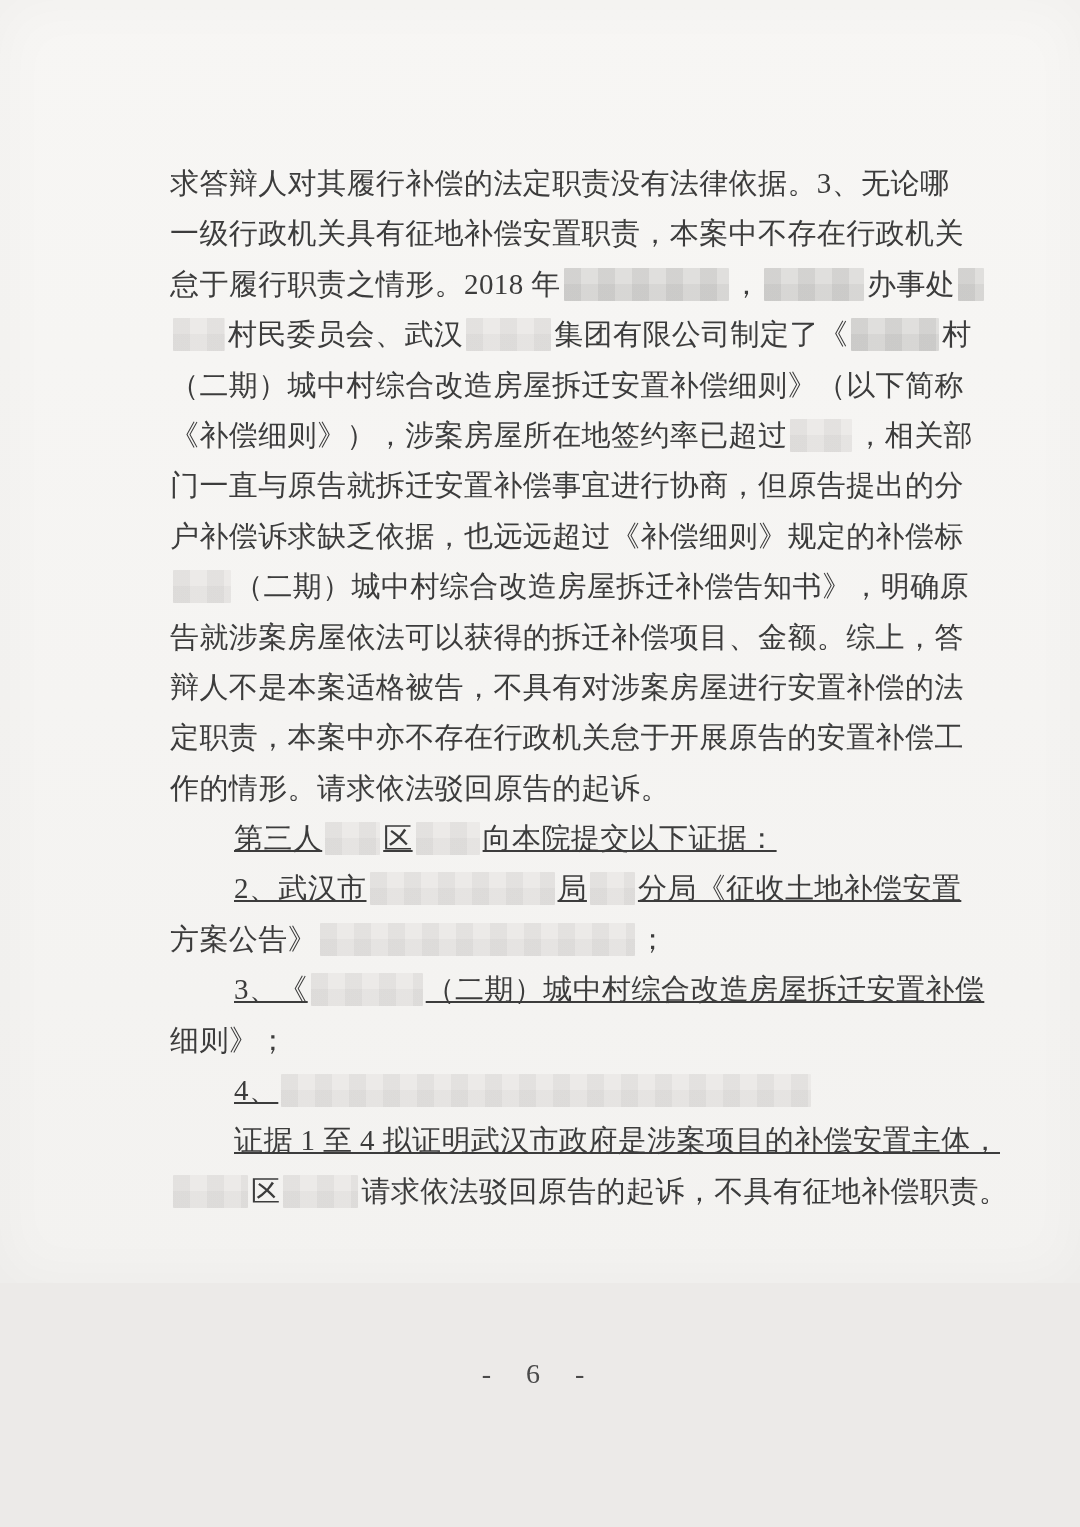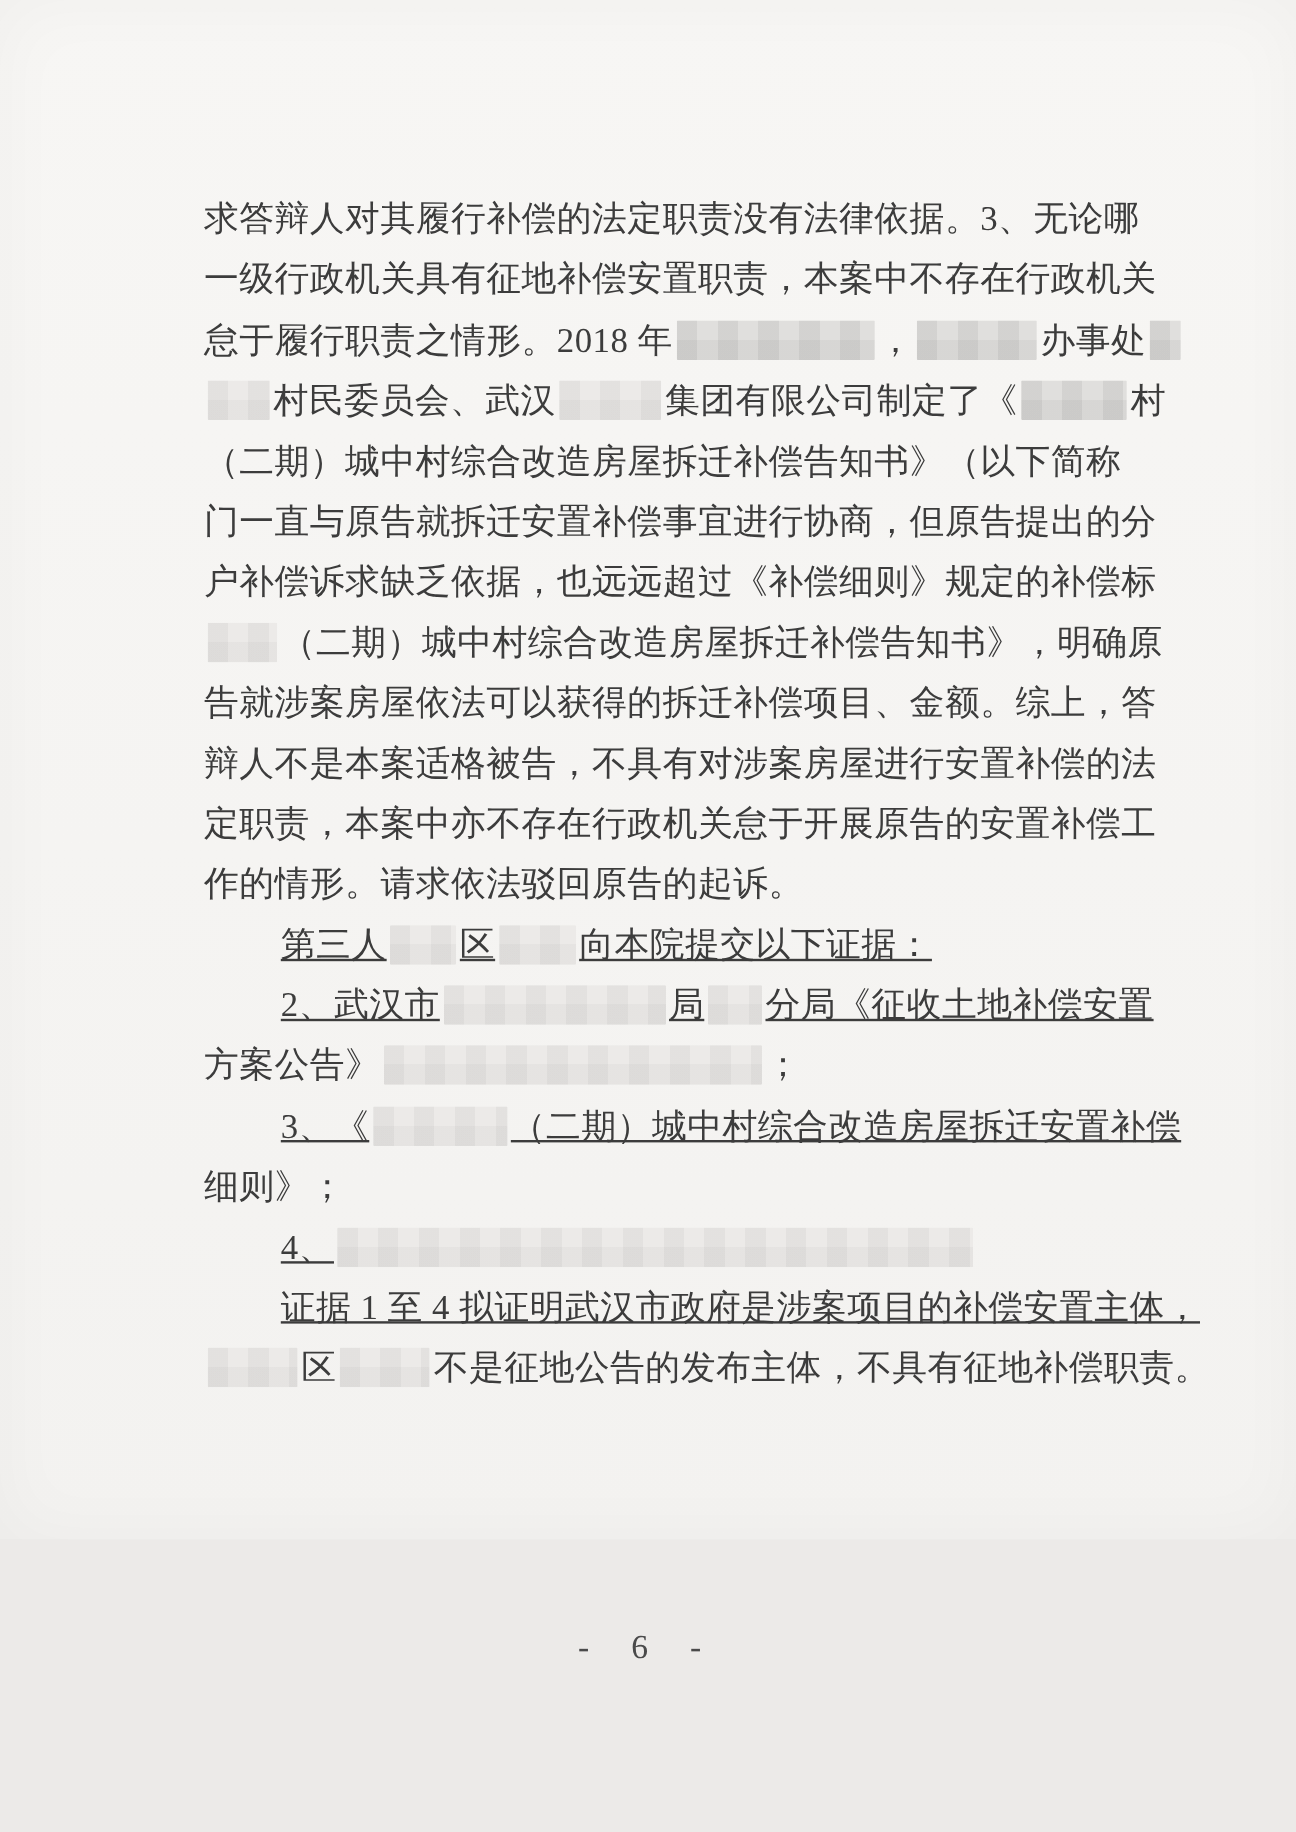--- a/index.html
+++ b/index.html
@@ -47,31 +47,32 @@
 </style>
 </head>
 <body style="color: rgb(60, 60, 60);">
 
 <div class="page">
   <div class="content" id="document-body">
       <div class="line"><span>求答辩人对其履行补偿的法定职责没有法律依据。3、无论哪</span></div>
       <div class="line"><span>一级行政机关具有征地补偿安置职责，本案中不存在行政机关</span></div>
       <div class="line"><span>怠于履行职责之情形。2018 年</span><span class="redact" style="width: 165px;"></span><span>，</span><span class="redact" style="width: 100px;"></span><span>办事处</span><span class="redact" style="width: 26px;"></span></div>
       <div class="line"><span class="redact light" style="width: 52px;"></span><span>村民委员会、武汉</span><span class="redact light" style="width: 85px;"></span><span>集团有限公司制定了《</span><span class="redact" style="width: 88px;"></span><span>村</span></div>
-      <div class="line"><span>（二期）城中村综合改造房屋拆迁补偿告知书》（以下简称</span></div>
+      <div class="line"><span>（二期）城中村综合改造房屋拆迁安置补偿细则》（以下简称</span></div>
+      <div class="line"><span>《补偿细则》），涉案房屋所在地签约率已超过</span><span class="redact light" style="width: 62px;"></span><span>，相关部</span></div>
       <div class="line"><span>门一直与原告就拆迁安置补偿事宜进行协商，但原告提出的分</span></div>
       <div class="line"><span>户补偿诉求缺乏依据，也远远超过《补偿细则》规定的补偿标</span></div>
       <div class="line"><span class="redact light" style="width: 58px;"></span><span>（二期）城中村综合改造房屋拆迁补偿告知书》，明确原</span></div>
       <div class="line"><span>告就涉案房屋依法可以获得的拆迁补偿项目、金额。综上，答</span></div>
       <div class="line"><span>辩人不是本案适格被告，不具有对涉案房屋进行安置补偿的法</span></div>
       <div class="line"><span>定职责，本案中亦不存在行政机关怠于开展原告的安置补偿工</span></div>
       <div class="line"><span>作的情形。请求依法驳回原告的起诉。</span></div>
       <div class="line indent"><span>第三人</span><span class="redact light" style="width: 55px;"></span><span>区</span><span class="redact light" style="width: 64px;"></span><span>向本院提交以下证据：</span></div>
       <div class="line indent"><span>2、武汉市</span><span class="redact light" style="width: 185px;"></span><span>局</span><span class="redact light" style="width: 45px;"></span><span>分局《征收土地补偿安置</span></div>
       <div class="line"><span>方案公告》</span><span class="redact light" style="width: 315px;"></span><span>；</span></div>
       <div class="line indent"><span>3、《</span><span class="redact light" style="width: 112px;"></span><span>（二期）城中村综合改造房屋拆迁安置补偿</span></div>
       <div class="line"><span>细则》；</span></div>
       <div class="line indent"><span>4、</span><span class="redact light" style="width: 530px;"></span></div>
       <div class="line indent"><span>证据 1 至 4 拟证明武汉市政府是涉案项目的补偿安置主体，</span></div>
-      <div class="line"><span class="redact light" style="width: 75px;"></span><span>区</span><span class="redact light" style="width: 75px;"></span><span>不是征地公告的发布主体，不具有征地补偿职责。</span></div>
+      <div class="line"><span class="redact light" style="width: 75px;"></span><span>区</span><span class="redact light" style="width: 75px;"></span><span>请求依法驳回原告的起诉，不具有征地补偿职责。</span></div>
     </div>
   <div class="page-number">- 6 -</div>
 </div>
 
 </body></html>

